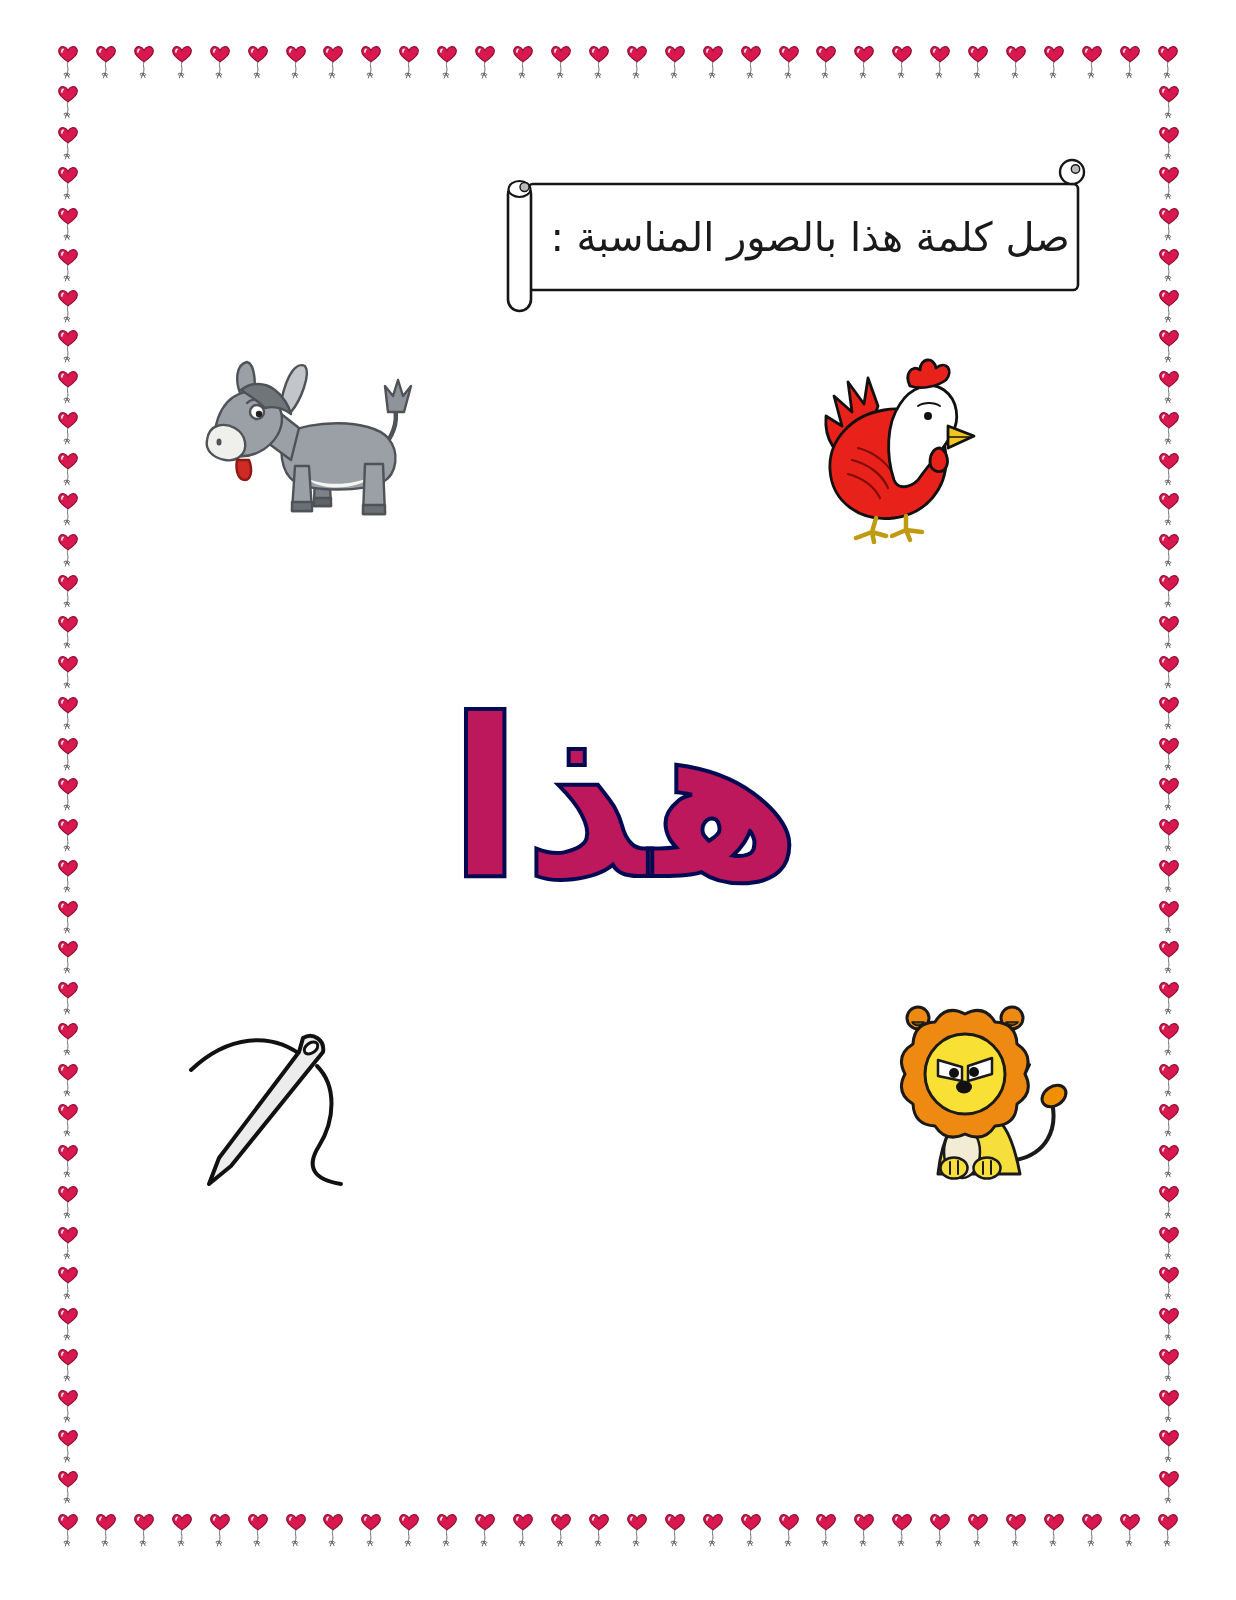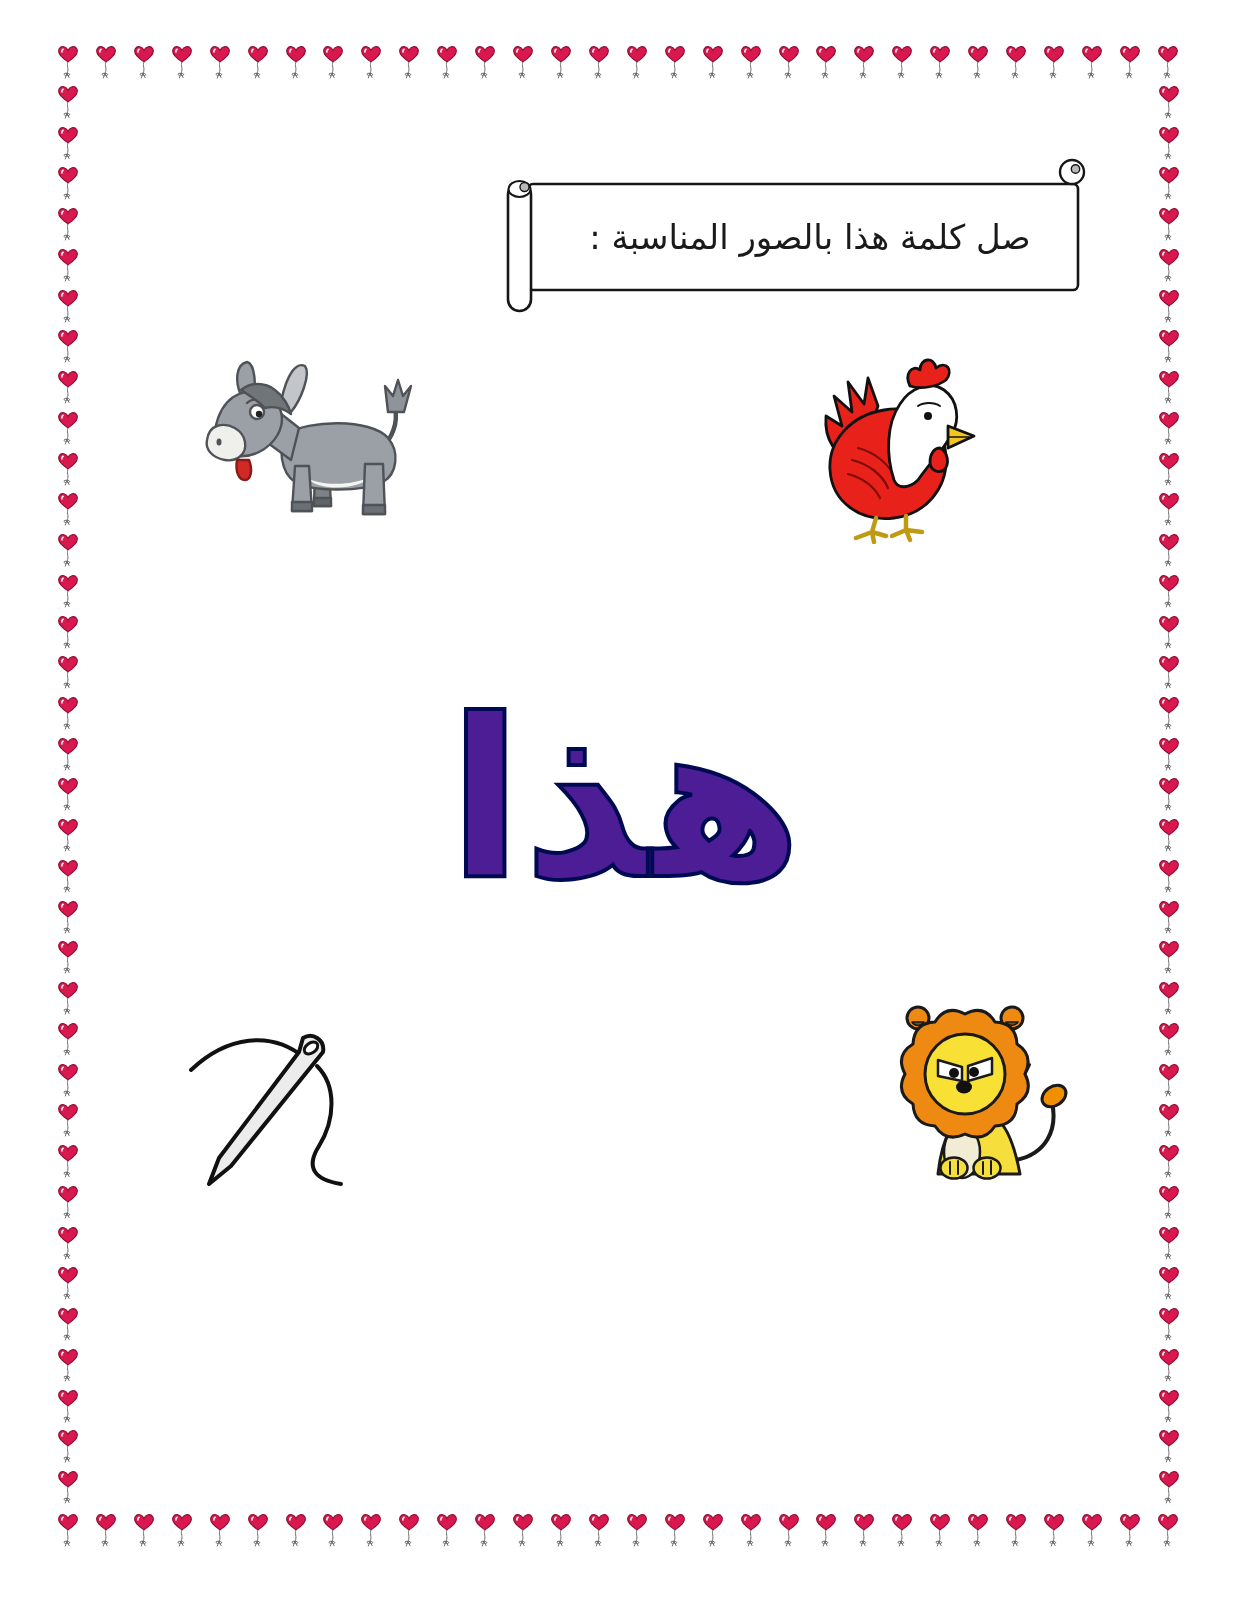--- a/index.html
+++ b/index.html
@@ -15,30 +15,30 @@
   .strip-h{flex-direction:row;align-items:flex-start;}
   .strip-v{flex-direction:column;align-items:flex-start;}
   .hb{width:24px;height:40px;flex:none;display:block;}
   
   .banner{position:absolute;left:500px;top:155px;width:600px;height:160px;}
   .banner svg.scroll{position:absolute;left:0;top:0;width:100%;height:100%;}
   .banner-text{
     position:absolute;left:48px;right:28px;top:29px;height:106px;
     display:flex;align-items:center;justify-content:center;
     direction:rtl;
-    font-size:34px;color:#1a1a1a;white-space:nowrap;
+    font-size:40px;color:#1a1a1a;white-space:nowrap;
     font-family:"DejaVu Sans", sans-serif;
   }
   
   .word{
     position:absolute;left:420px;top:645px;width:410px;height:310px;
     display:flex;align-items:center;justify-content:center;
     direction:rtl;
     font-size:220px;font-weight:bold;line-height:1;
-    color:#4c1d95;
+    color:#be185d;
     -webkit-text-stroke:4px #000a52;
   }
   
   .fig{position:absolute;margin:0;padding:0;}
   .fig svg{display:block;width:100%;height:100%;}
   
   .page-num{
     position:absolute;left:0;right:0;top:1488px;
     text-align:center;
     font-family:"Liberation Serif", serif;

